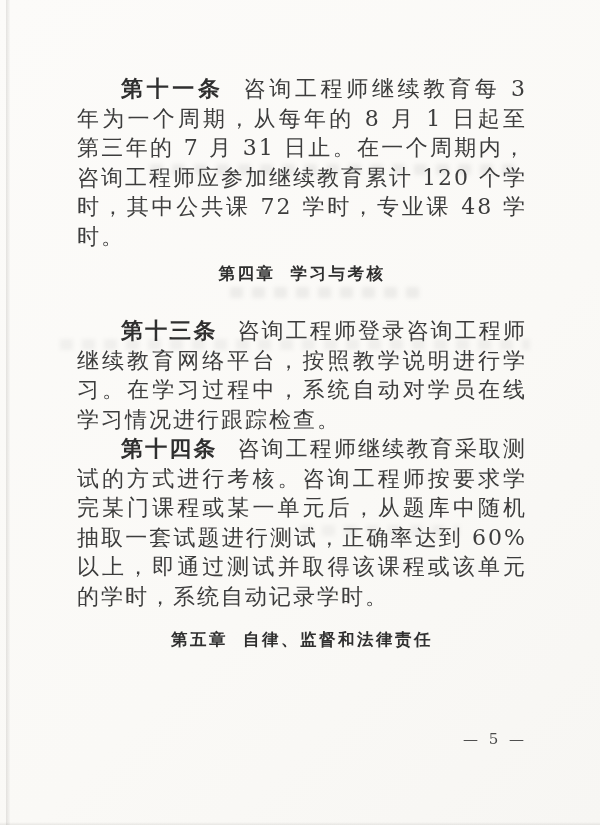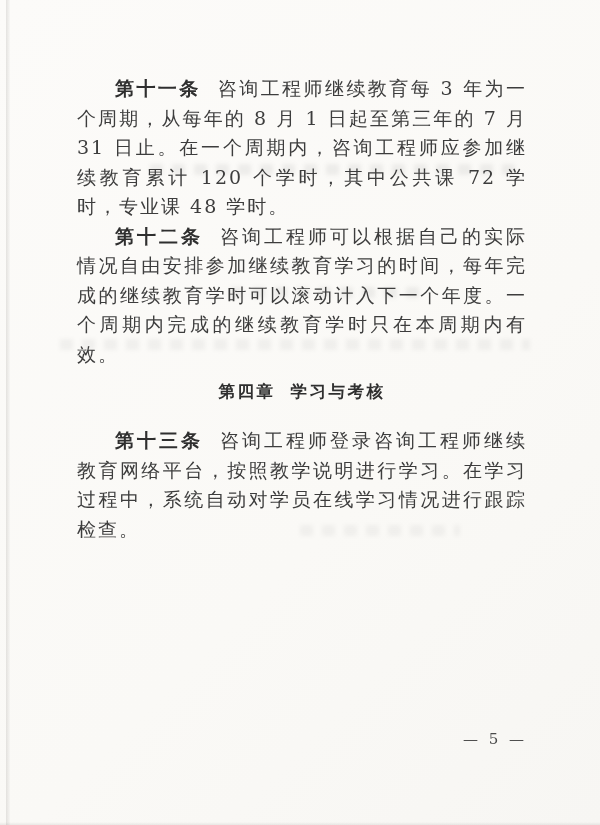--- a/index.html
+++ b/index.html
@@ -22,21 +22,21 @@
   .scan-edge-bottom {
     position: absolute; left: 0; right: 0; bottom: 0; height: 3px;
     background: linear-gradient(to top, rgba(80,75,70,0.10), rgba(80,75,70,0));
   }
   .content {
     position: absolute;
     left: 77px; top: 74px; width: 450px;
   }
   .para {
     margin: 0;
-    font-size: 19px;
+    font-size: 22px;
     line-height: 29.5px;
     letter-spacing: 2px;
     color: #3d3d3d;
     text-align: justify;
     text-indent: 2em;
     text-justify: inter-character;
   }
   .art-label {
     font-family: "DejaVu Sans", "Liberation Sans", sans-serif;
     font-weight: 700;
@@ -49,21 +49,21 @@
     font-family: Liberation Sans, sans-serif;
     font-weight: 700;
     font-size: 16.5px;
     line-height: 30px;
     letter-spacing: 2.5px;
     color: #2f2f2f;
     text-align: center;
   }
   .chapter .ch-label { margin-right: 0.9em; }
   .m-h1 { margin-top: 7px; }
-  .m-p3 { margin-top: 20px; }
+  .m-p3 { margin-top: 28px; }
   .m-h2 { margin-top: 13px; }
   .m-p5 { margin-top: 19px; }
   .page-number {
     position: absolute;
     top: 730px; right: 73px;
     font-size: 15px;
     letter-spacing: 3px;
     color: #4a4a4a;
     line-height: 18px;
   }
@@ -91,32 +91,35 @@
   <div class="smudge smudge-2"></div>
   <div class="smudge smudge-3"></div>
   <div class="smudge smudge-4"></div>
 
   <div class="content">
 
     <p class="para">
       <span class="art-label">第十一条</span><span>咨询工程师继续教育每 3 年为一个周期，从每年的 8 月 1 日起至第三年的 7 月 31 日止。在一个周期内，咨询工程师应参加继续教育累计 120 个学时，其中公共课 72 学时，专业课 48 学时。</span>
     </p>
 
-    <p class="para">
-      <span class="art-label">第十二条</span><span>咨询工程师可以根据自己的实际情况自由安排参加继续教育学习的时间，每年完成的继续教育学时可以滚动计入下一个年度。一个周期内完成的继续教育学时只在本周期内有效。</span>
-    </p>
 
     <h2 class="chapter m-h1">
       <span class="ch-label">第四章</span><span>学习与考核</span>
     </h2>
 
     <p class="para m-p3">
       <span class="art-label">第十三条</span><span>咨询工程师登录咨询工程师继续教育网络平台，按照教学说明进行学习。在学习过程中，系统自动对学员在线学习情况进行跟踪检查。</span>
     </p>
 
+    <p class="para">
+      <span class="art-label">第十四条</span><span>咨询工程师继续教育采取测试的方式进行考核。咨询工程师按要求学完某门课程或某一单元后，从题库中随机抽取一套试题进行测试，正确率达到 60% 以上，即通过测试并取得该课程或该单元的学时，系统自动记录学时。</span>
+    </p>
 
+    <h2 class="chapter m-h2">
+      <span class="ch-label">第五章</span><span>自律、监督和法律责任</span>
+    </h2>
 
 
   </div>
 
   <div class="page-number">— 5 —</div>
 
 </div>
 
 </body></html>

